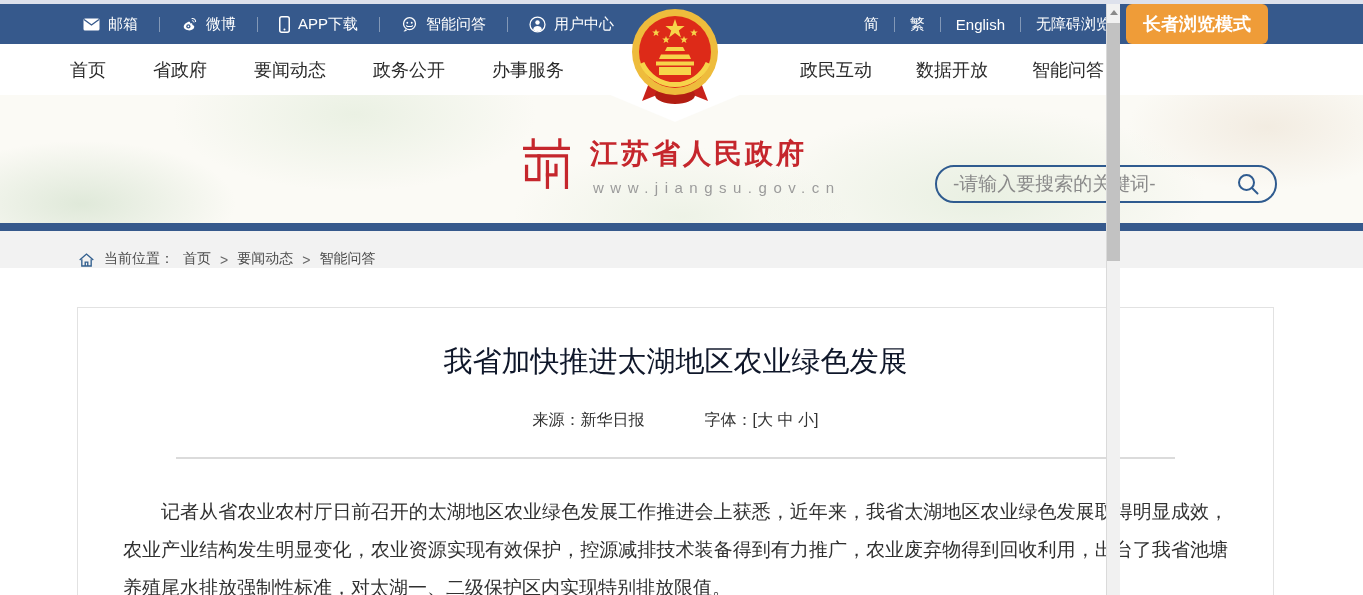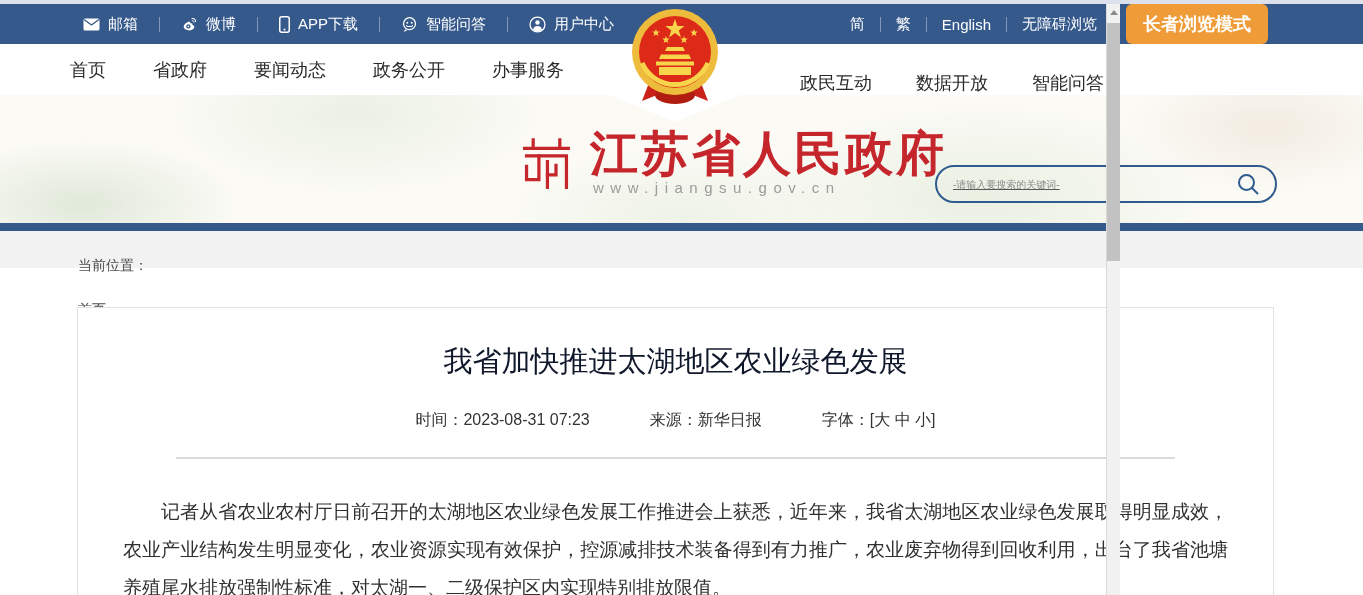--- a/index.html
+++ b/index.html
@@ -12,64 +12,64 @@
 
   
   .topbar { position:absolute; top:4px; left:0; width:1363px; height:40px;
     background:#36598C; display:flex; align-items:center; padding-left:62px; z-index:5; }
   .tb-left { display:flex; align-items:center; height:100%; }
   .tb-item { display:flex; align-items:center; gap:8px; padding:0 21px; color:#fff;
     font-size:15px; cursor:pointer; white-space:nowrap; }
   .tb-sep { width:1px; height:15px; background:rgba(255,255,255,.38); }
   .tb-right { margin-left:auto; margin-right:95px; display:flex; align-items:center; }
   .tb-lang { color:#fff; font-size:15px; padding:0 15px; cursor:pointer; white-space:nowrap; }
-  .elder-btn { margin-left:14px; background:#EF9C38; color:#fff; border:none; cursor:pointer;
+  .elder-btn { background:#EF9C38; color:#fff; border:none; cursor:pointer;
     font-size:18px; font-weight:bold; padding:8px 17px; border-radius:6px;
     font-family:inherit; white-space:nowrap; }
   .tb-icon { display:flex; align-items:center; }
 
   
   .navbar { position:absolute; top:44px; left:0; width:1363px; height:51px; background:#fff; }
   .nav-left { position:absolute; left:70px; top:0; height:51px; display:flex; gap:47px; align-items:center; }
-  .nav-right { position:absolute; left:800px; top:0; height:51px; display:flex; gap:44px; align-items:flex-end; }
+  .nav-right { position:absolute; left:800px; top:0; height:51px; display:flex; gap:44px; align-items:center; }
   .nav-item { font-size:18px; color:#2a2a2a; cursor:pointer; white-space:nowrap; }
 
   
   .badge { position:absolute; left:600px; top:44px; width:150px; height:78px; background:#fff;
     clip-path:polygon(0 0,100% 0,100% 60%,50% 100%,0 60%); z-index:6;
     filter:drop-shadow(0 2px 2px rgba(0,0,0,.10)); }
   .emblem { position:absolute; left:629px; top:7px; width:92px; height:102px; z-index:7; }
 
   
   .banner { position:absolute; top:95px; left:0; width:1363px; height:128px;
     background-color:#fbfaf5;
     background-image:
       radial-gradient(ellipse 220px 90px at 6% 85%, rgba(190,212,184,.45), transparent 70%),
       radial-gradient(ellipse 260px 110px at 26% 15%, rgba(221,233,213,.55), transparent 70%),
       radial-gradient(ellipse 320px 130px at 72% 80%, rgba(205,224,197,.40), transparent 70%),
       radial-gradient(ellipse 200px 90px at 93% 25%, rgba(234,222,206,.50), transparent 70%),
       radial-gradient(ellipse 240px 100px at 50% 95%, rgba(213,228,204,.35), transparent 70%); }
   .brand { position:absolute; left:518px; top:38px; display:flex; align-items:center; }
   .brand-text { margin-left:15px; display:flex; flex-direction:column; }
-  .site-name { font-size:48px; font-weight:bold; color:#C5262C; letter-spacing:3px;
+  .site-name { font-size:28px; font-weight:bold; color:#C5262C; letter-spacing:3px;
     line-height:42px; white-space:nowrap; }
   .site-url { margin-top:4px; padding-left:3px; font-size:15px; font-weight:normal;
     color:#9b9b9b; letter-spacing:6.5px; white-space:nowrap; }
   .search-pill { position:absolute; left:935px; top:70px; width:342px; height:38px;
     border:2px solid #2F5B8F; border-radius:19px; display:flex; align-items:center;
     padding:0 10px 0 16px; background:transparent; }
   .search-input { flex:1; border:none; background:transparent; outline:none;
-    font-size:10px; color:#555; font-family:inherit;text-decoration:underline; }
+    font-size:19px; color:#555; font-family:inherit; }
   .search-input::placeholder { color:#8a8a8a; opacity:1; }
   .search-btn { background:none; border:none; cursor:pointer; display:flex; align-items:center; padding:0 4px; }
 
   
   .blue-strip { position:absolute; top:223px; left:0; width:1363px; height:8px; background:#36598C; }
   .crumb-bar { position:absolute; top:231px; left:0; width:1363px; height:37px; background:#F2F2F2;
-    display:flex; align-items:flex-start; padding-left:78px; gap:26px; font-size:14px; color:#4c4c4c;flex-direction:column; }
+    display:flex; align-items:flex-end; padding-left:78px; gap:9px; font-size:14px; color:#4c4c4c; }
   .crumb-link { cursor:pointer; white-space:nowrap; }
   .crumb-sep { color:#666; }
 
   
   .card { position:absolute; left:77px; top:307px; width:1197px; height:352px;
     background:#fff; border:1px solid #E2E2E2; }
   .article-title { margin-top:36px; text-align:center; font-size:29px; line-height:34px;
     font-weight:normal; color:#0f172a; }
   .meta-row { margin-top:32px; display:flex; justify-content:center; gap:60px;
     font-size:16px; color:#333; }
@@ -237,21 +237,20 @@
     <span class="crumb-link">首页</span>
     <span class="crumb-sep">&gt;</span>
     <span class="crumb-link">要闻动态</span>
     <span class="crumb-sep">&gt;</span>
     <span>智能问答</span>
   </div>
 
   <div class="card">
     <h1 class="article-title">我省加快推进太湖地区农业绿色发展</h1>
     <div class="meta-row">
-      <span class="meta-item"><span>时间：</span><span>2023-08-31 07:23</span></span>
       <span class="meta-item"><span>来源：</span><span>新华日报</span></span>
       <span class="meta-item"><span>字体：</span><span class="font-sizes">[大 中 小]</span></span>
     </div>
     <div class="divider"></div>
     <p class="article-body">记者从省农业农村厅日前召开的太湖地区农业绿色发展工作推进会上获悉，近年来，我省太湖地区农业绿色发展取得明显成效，农业产业结构发生明显变化，农业资源实现有效保护，控源减排技术装备得到有力推广，农业废弃物得到回收利用，出台了我省池塘养殖尾水排放强制性标准，对太湖一、二级保护区内实现特别排放限值。</p>
   </div>
 
   <div class="scrollbar">
     <div class="scroll-up">
       <div class="scroll-arrow"></div>

